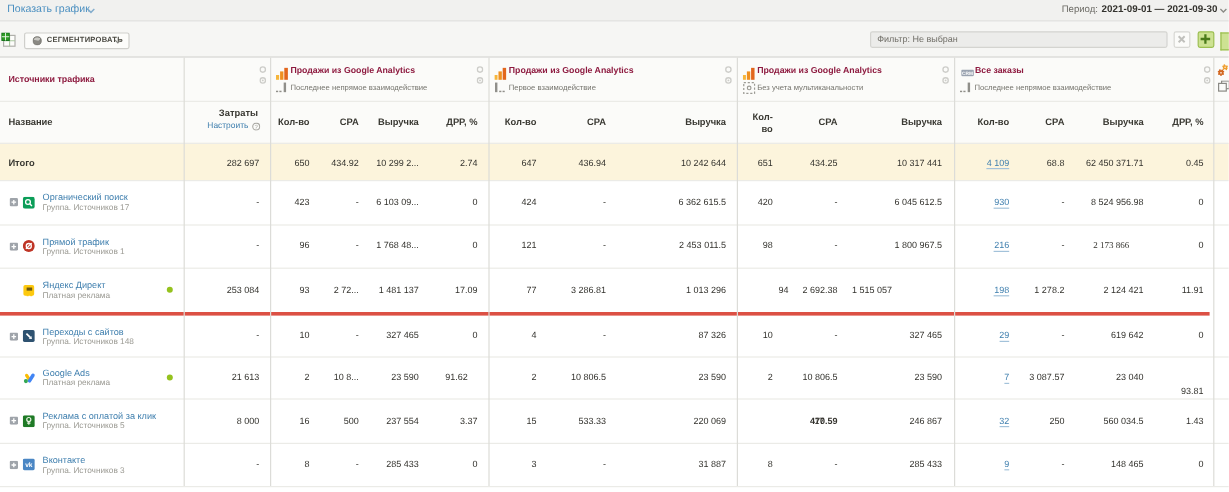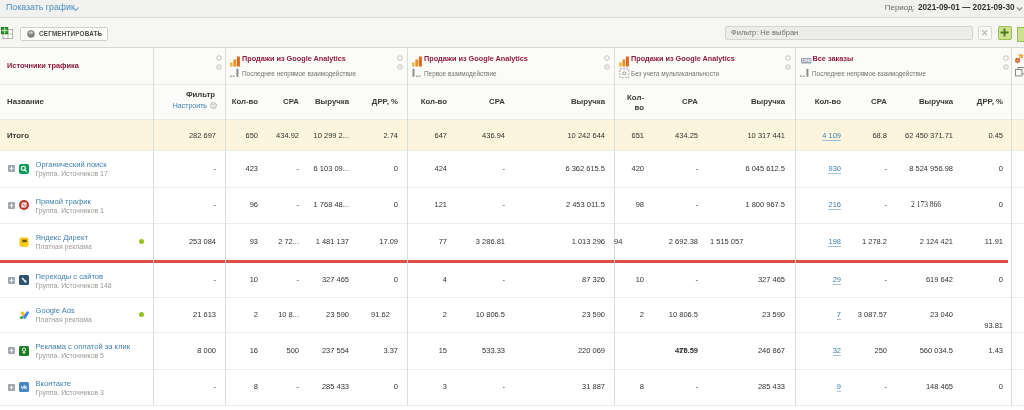--- a/index.html
+++ b/index.html
@@ -223,21 +223,21 @@
       </g>
 </svg>
   </div>
 <div class="abs" style="left:1015px;top:67px;">
     <svg width="10" height="10">
 <rect x="3" y="0.5" width="6.4" height="6.4" fill="none" stroke="#8b8a85" stroke-width="1"></rect>
 <rect x="0.5" y="2.5" width="6.4" height="6.4" fill="#fbfbf9" stroke="#8b8a85" stroke-width="1"></rect>
 </svg>
   </div>
 <div class="abs" style="left:7px;top:84px;width:140px;height:35px;line-height:35px;font-size:7.8px;font-weight:bold;color:#3a3933;">Название</div>
-<div class="abs" style="left:103px;top:90px;width:112px;height:9px;line-height:9px;font-size:7.8px;font-weight:bold;color:#3a3933;text-align:right;">Фильтр</div>
+<div class="abs" style="left:103px;top:90px;width:112px;height:9px;line-height:9px;font-size:7.8px;font-weight:bold;color:#3a3933;text-align:right;">Затраты</div>
 <div class="abs" style="left:103px;top:101px;width:104px;height:9px;line-height:9px;font-size:7px;color:#3f7fae;text-align:right;">Настроить</div>
 <div class="abs" style="left:209.5px;top:102px;">
     <svg width="7" height="7">
       <circle cx="3.5" cy="3.5" r="2.9" fill="none" stroke="#a9a8a2" stroke-width="0.9"></circle>
       <text x="3.5" y="5.6" text-anchor="middle" font-family="Liberation Sans" font-size="5" fill="#a9a8a2">?</text>
     </svg>
   </div>
 <div class="abs" style="left:225px;top:84px;width:33px;height:35px;line-height:35px;font-size:7.8px;font-weight:bold;color:#3a3933;text-align:right;white-space:nowrap;">Кол-во</div>
 <div class="abs" style="left:270px;top:84px;width:29px;height:35px;line-height:35px;font-size:7.8px;font-weight:bold;color:#3a3933;text-align:right;white-space:nowrap;">CPA</div>
 <div class="abs" style="left:312px;top:84px;width:37px;height:35px;line-height:35px;font-size:7.8px;font-weight:bold;color:#3a3933;text-align:right;white-space:nowrap;">Выручка</div>
@@ -340,21 +340,21 @@
 <div class="abs" style="left:35.5px;top:243.0px;width:150px;height:8px;line-height:8px;font-size:6.9px;color:#9b9a93;">Платная реклама</div>
 <div class="abs" style="left:139px;top:239.0px;width:5px;height:5px;border-radius:50%;background:#95c21e;"></div>
 <div class="abs" style="left:153px;top:223px;width:63px;height:37px;line-height:37px;font-size:7.5px;text-align:right;color:#33322d;">253 084</div>
 <div class="abs" style="left:225px;top:223px;width:33px;height:37px;line-height:37px;font-size:7.5px;text-align:right;color:#33322d;">93</div>
 <div class="abs" style="left:270px;top:223px;width:29px;height:37px;line-height:37px;font-size:7.5px;text-align:right;color:#33322d;">2 72...</div>
 <div class="abs" style="left:312px;top:223px;width:37px;height:37px;line-height:37px;font-size:7.5px;text-align:right;color:#33322d;">1 481 137</div>
 <div class="abs" style="left:363px;top:223px;width:35px;height:37px;line-height:37px;font-size:7.5px;text-align:right;color:#33322d;">17.09</div>
 <div class="abs" style="left:407px;top:223px;width:40px;height:37px;line-height:37px;font-size:7.5px;text-align:right;color:#33322d;">77</div>
 <div class="abs" style="left:459px;top:223px;width:46px;height:37px;line-height:37px;font-size:7.5px;text-align:right;color:#33322d;">3 286.81</div>
 <div class="abs" style="left:517px;top:223px;width:88px;height:37px;line-height:37px;font-size:7.5px;text-align:right;color:#33322d;">1 013 296</div>
-<div class="abs" style="left:614px;top:223px;width:30px;height:37px;line-height:37px;font-size:7.5px;text-align:left;color:#33322d;">94</div>
+<div class="abs" style="left:614px;top:223px;width:30px;height:37px;line-height:37px;font-size:7.5px;text-align:center;color:#33322d;padding-left:24px;">94</div>
 <div class="abs" style="left:656px;top:223px;width:42px;height:37px;line-height:37px;font-size:7.5px;text-align:right;color:#33322d;">2 692.38</div>
 <div class="abs" style="left:710px;top:223px;width:75px;height:37px;line-height:37px;font-size:7.5px;text-align:left;color:#33322d;">1 515 057</div>
 <div class="abs" style="left:795px;top:223px;width:46px;height:37px;line-height:37px;font-size:7.5px;text-align:right;"><span style="color:#3f7fae;display:inline-block;height:7.6px;line-height:7.2px;border-bottom:1px solid #a3c2da;">198</span></div>
 <div class="abs" style="left:853px;top:223px;width:34px;height:37px;line-height:37px;font-size:7.5px;text-align:right;color:#33322d;">1 278.2</div>
 <div class="abs" style="left:899px;top:223px;width:54px;height:37px;line-height:37px;font-size:7.5px;text-align:right;color:#33322d;">2 124 421</div>
 <div class="abs" style="left:965px;top:223px;width:38px;height:37px;line-height:37px;font-size:7.5px;text-align:right;color:#33322d;">11.91</div>
 <div class="abs" style="left:8px;top:276.5px;">
     <svg width="7" height="7">
       <rect width="7" height="7" rx="1.2" fill="#9fa4aa"></rect>
 <path d="M3.5,1.6 L3.5,5.4 M1.6,3.5 L5.4,3.5" stroke="#fff" stroke-width="1.1"></path>

